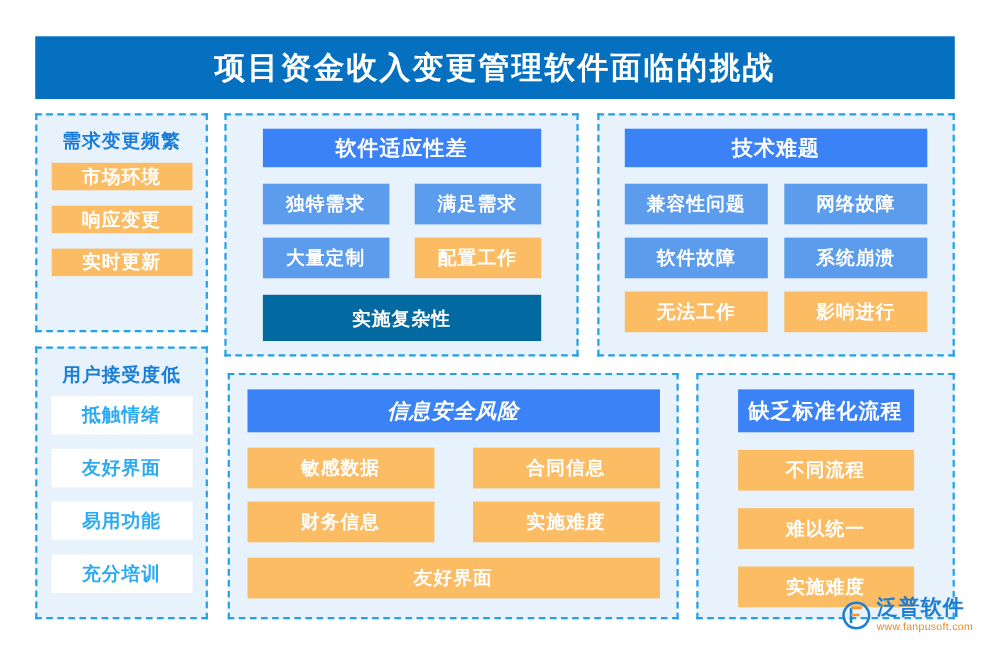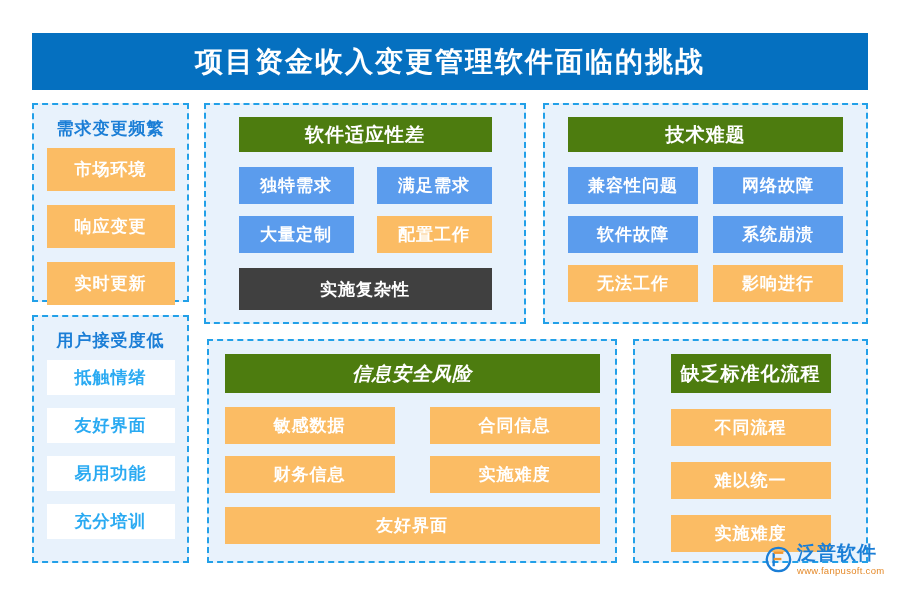--- a/index.html
+++ b/index.html
@@ -64,21 +64,21 @@
     color: #1b7ed6;
     font-size: 17px;
     font-weight: bold;
     letter-spacing: 1px;
     margin-top: 12px;
     margin-bottom: 8px;
     text-align: center;
   }
 
   .teal-heading {
-    background: #4d7c0f;
+    background: #3b82f6;
     color: #ffffff;
     font-size: 19px;
     font-weight: bold;
     letter-spacing: 1px;
     display: flex;
     align-items: center;
     justify-content: center;
     box-sizing: border-box;
   }
 
@@ -87,35 +87,35 @@
     display: flex;
     align-items: center;
     justify-content: center;
     color: #ffffff;
     font-size: 17px;
     font-weight: bold;
     letter-spacing: 1px;
     box-sizing: border-box;
   }
   .chip.orange      { background: #fbbc64; }
-  .chip.orange-dark { background: #404040; }
+  .chip.orange-dark { background: #0369a1; }
   .chip.blue        { background: #5b9ced; }
   .chip.white {
     background: #ffffff;
     color: #2aaaf2;
   }
 
   
   .stack {
     display: flex;
     flex-direction: column;
     align-items: center;
     width: 100%;
   }
-  .panel-left-1 .chip { width: 128px; height: 43px; margin-bottom: 14px; }
+  .panel-left-1 .chip { width: 128px; height: 25px; margin-bottom: 14px; }
   .panel-left-2 .chip { width: 128px; height: 35px; margin-bottom: 13px; }
 
   
   .grid {
     display: grid;
     box-sizing: border-box;
   }
 
   
   .panel-mid-top .teal-heading { width: 253px; height: 35px; margin-top: 12px; }

